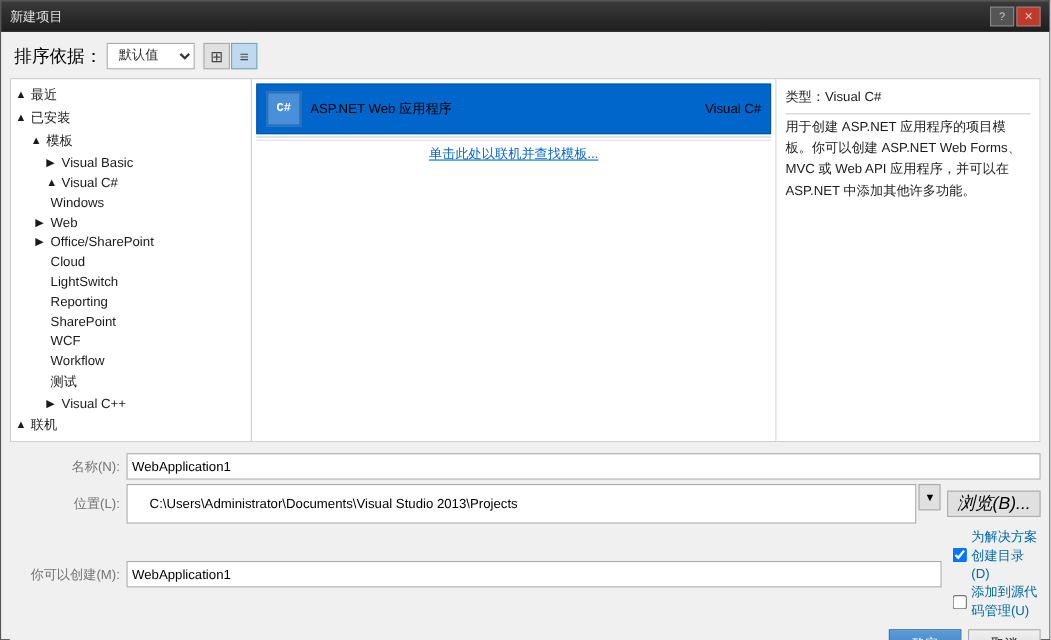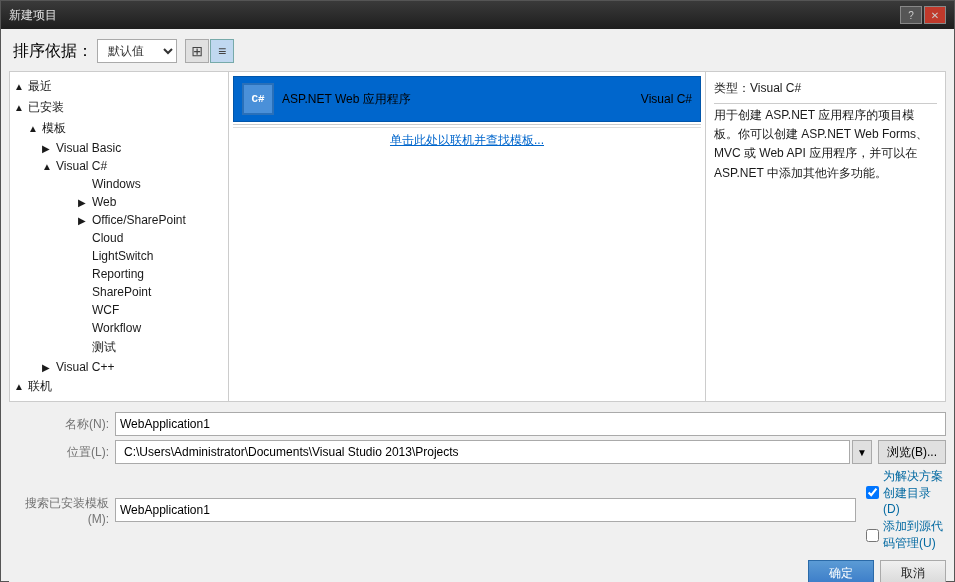--- a/index.html
+++ b/index.html
@@ -62,20 +62,21 @@
     }
     .sort-label { color: #000000; font-size: 16px; margin-left: 4px; }
     .sort-select {
       background: #fff;
       border: 1px solid #aaa;
       padding: 2px 6px;
       height: 24px;
       font-size: 12px;
       width: 80px;
       color: #333;
+      font-family: Liberation Mono, monospace;
     }
     .view-buttons { display: flex; margin-left: 4px; gap: 1px; }
     .view-btn {
       width: 24px; height: 24px;
       background: #e0e0e0;
       border: 1px solid #aaa;
       display: flex; align-items: center; justify-content: center;
       cursor: pointer; font-size: 14px; color: #444;
     }
     .view-btn.active { background: #c0d8f0; border-color: #7aa; }
@@ -120,21 +121,21 @@
       padding: 2px 4px;
       cursor: pointer;
       color: #1a1a1a;
       white-space: nowrap;
     }
     .tree-arrow { width: 14px; display: inline-block; font-size: 10px; color: inherit; }
     .tree-label { font-size: 12px; }
     .level-0 { padding-left: 4px; }
     .level-1 { padding-left: 18px; }
     .level-2 { padding-left: 32px; }
-    .level-3 { padding-left: 68px; }
+    .level-3 { padding-left: 22px; }
 
     .center-panel {
       flex: 1;
       background: #fff;
       border: 1px solid #ccc;
       border-left: none;
       overflow-y: auto;
       padding: 4px;
     }
 
@@ -199,25 +200,26 @@
       border: 1px solid #aaa;
       padding: 2px 4px;
       font-size: 12px;
       background: #fff;
     }
     .browse-btn {
       height: 24px;
       padding: 0 8px;
       background: #e0e0e0;
       border: 1px solid #aaa;
-      font-size: 12px;
+      font-size: 16px;
       cursor: pointer;
+      font-style: italic;
     }
     .path-select-wrap { display: flex; flex: 1; gap: 2px; }
-    .path-input { flex: 1; height: 24px; border: 1px solid #aaa; padding: 2px 8px; font-size: 12px; background: #fff; }
+    .path-input { flex: 1; height: 36px; border: 1px solid #aaa; padding: 2px 20px; font-size: 12px; background: #fff; }
     .path-arrow { background: #e0e0e0; border: 1px solid #aaa; height: 24px; width: 20px; display: flex; align-items: center; justify-content: center; cursor: pointer; font-size: 10px; }
 
     .checkbox-row {
       display: flex;
       align-items: center;
       gap: 4px;
     }
     .checkbox-row input { margin: 0; }
     .checkbox-label { font-size: 12px; color: #0369a1; }
 
@@ -376,21 +378,21 @@
       </div>
       <div class="form-row">
         <label class="form-label">位置(L):</label>
         <div class="path-select-wrap">
           <input class="path-input" type="text" value="C:\Users\Administrator\Documents\Visual Studio 2013\Projects" style="">
           <div class="path-arrow">▼</div>
         </div>
         <button class="browse-btn">浏览(B)...</button>
       </div>
       <div class="form-row">
-        <label class="form-label">搜索已安装模板(M):</label>
+        <label class="form-label">你可以创建(M):</label>
         <input class="form-input" type="text" value="WebApplication1" style="">
         <div style="width:80px; display:flex; flex-direction:column; gap:2px; margin-left:4px;">
           <label class="checkbox-row">
             <input type="checkbox" checked="" style="">
             <span class="checkbox-label">为解决方案创建目录(D)</span>
           </label>
           <label class="checkbox-row">
             <input type="checkbox" style="">
             <span class="checkbox-label">添加到源代码管理(U)</span>
           </label>

